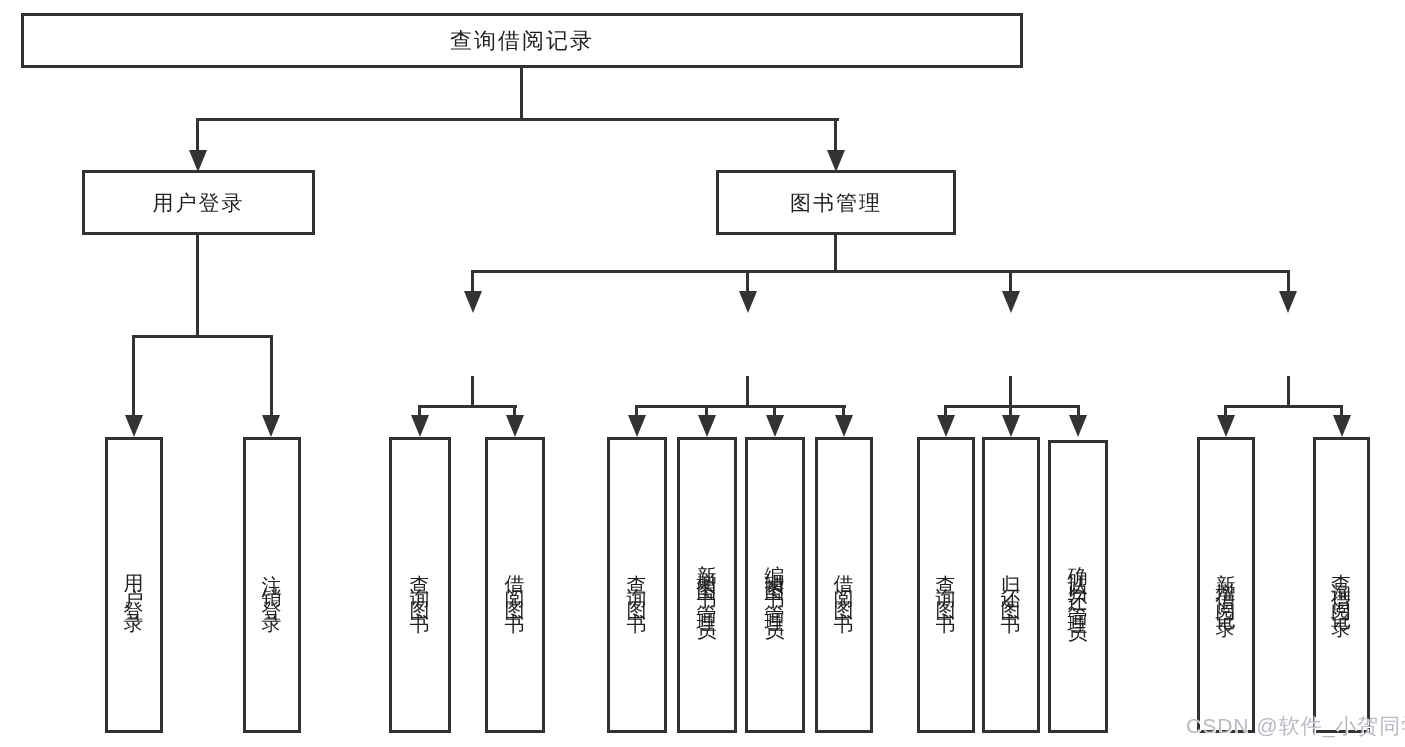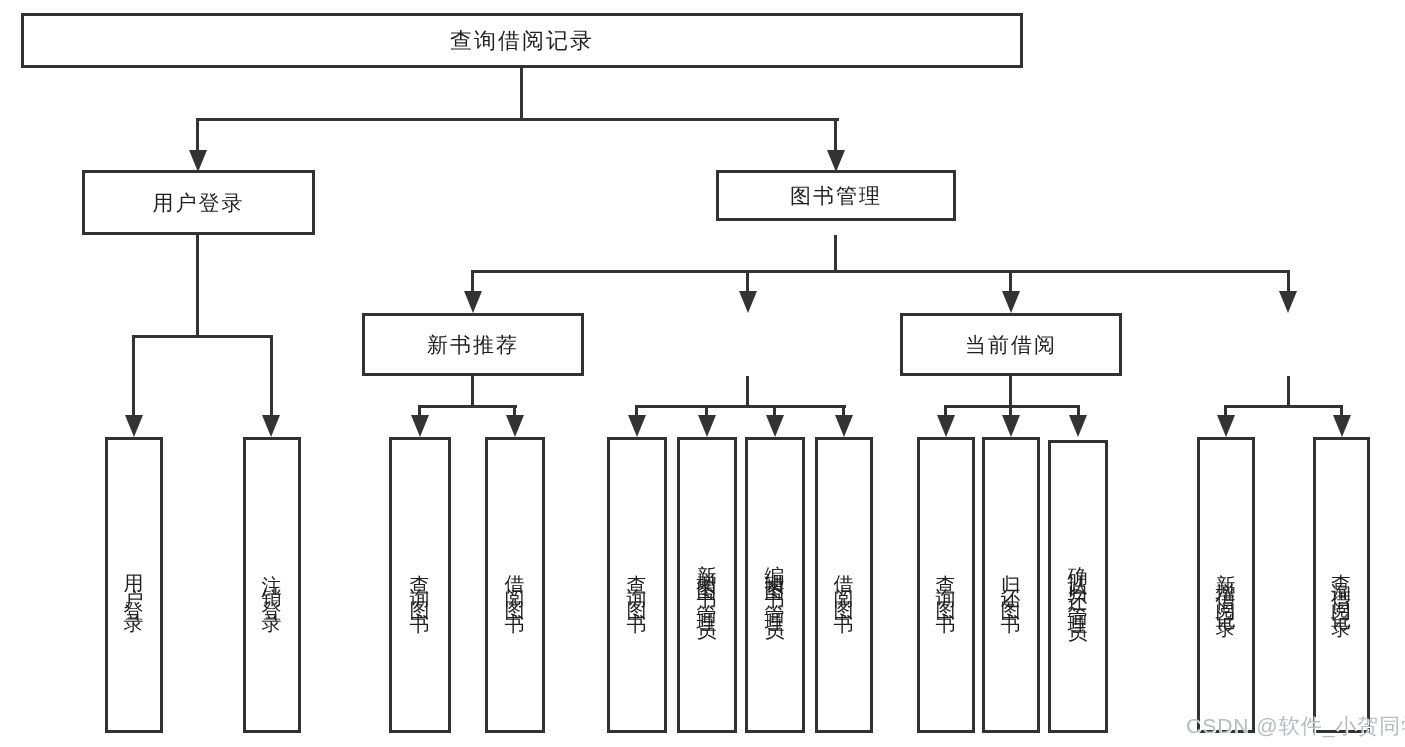--- a/index.html
+++ b/index.html
@@ -90,30 +90,24 @@
   <div class="vline" style="left:1340px;top:405px;height:14px"></div>
   <div class="arrow" style="left:1333px;top:415px"></div>
 
   <div class="node root" style="left:21px;top:13px;width:1002px;height:55px">
     <span class="node-label">查询借阅记录</span>
   </div>
 
   <div class="node" style="left:82px;top:170px;width:233px;height:65px">
     <span class="node-label">用户登录</span>
   </div>
-  <div class="node" style="left:716px;top:170px;width:240px;height:51px">
+  <div class="node" style="left:716px;top:170px;width:240px;height:65px">
     <span class="node-label">图书管理</span>
   </div>
 
-  <div class="node" style="left:362px;top:313px;width:222px;height:63px">
-    <span class="node-label">新书推荐</span>
-  </div>
-  <div class="node" style="left:900px;top:313px;width:222px;height:63px">
-    <span class="node-label">当前借阅</span>
-  </div>
 
   <div class="leaf" style="left:105px;width:58px">
     <span class="leaf-label" style="letter-spacing: 13px;">用户登录</span>
   </div>
   <div class="leaf" style="left:243px;width:58px">
     <span class="leaf-label" style="letter-spacing: 13px;">注销登录</span>
   </div>
   <div class="leaf" style="left:389px;width:62px">
     <span class="leaf-label" style="letter-spacing: 13px;">查询图书</span>
   </div>

